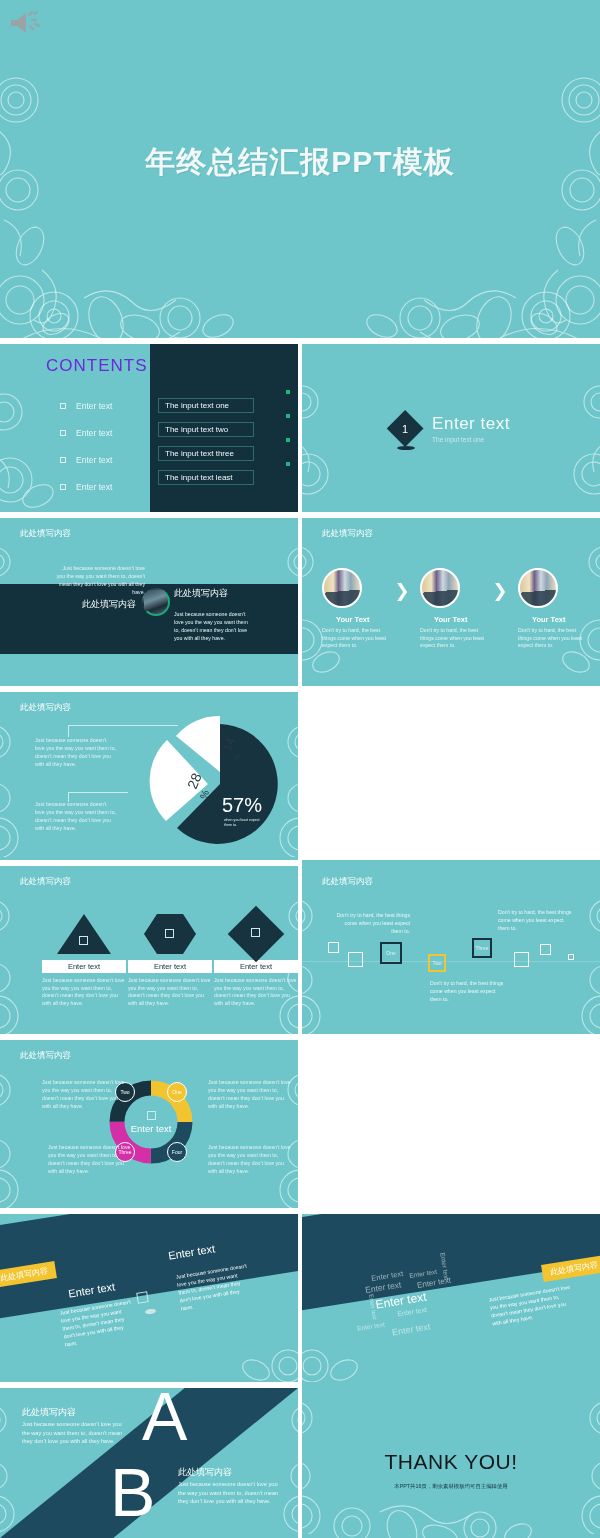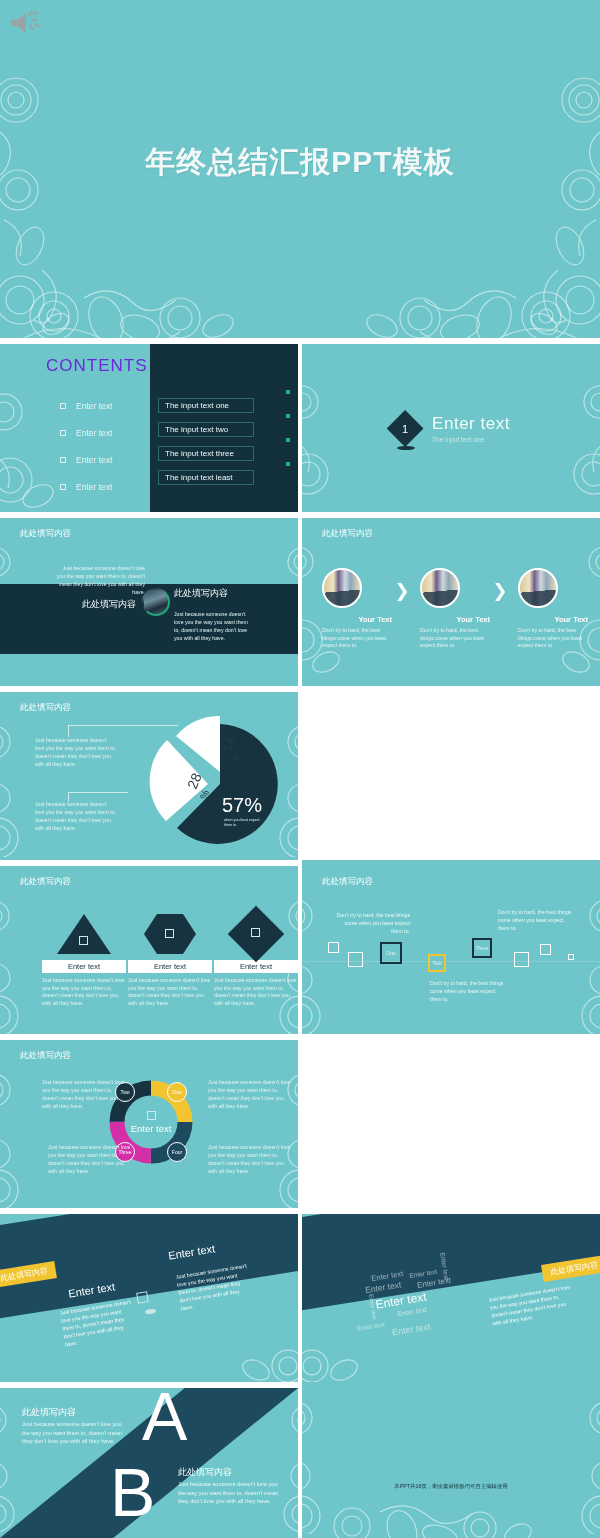--- a/index.html
+++ b/index.html
@@ -117,21 +117,21 @@
   #s-process { top: 518px; height: 168px; }
   .proc-wrap { position: absolute; left: 12px; top: 50px; width: 274px; display: flex; align-items: flex-start; }
   .proc-item { width: 78px; }
   .proc-circle {
     width: 40px; height: 40px; border-radius: 50%; margin: 0 auto 0 8px;
     background:
       linear-gradient(175deg, rgba(0,0,0,0) 58%, rgba(40,60,75,.85) 58%),
       linear-gradient(90deg,#d9c89a 0%,#efe3c2 26%,#6d5f87 40%,#cfd8e0 58%,#8fa6b5 74%,#e6dcc0 100%);
     border: 2px solid #ffffff;
   }
-  .proc-title { margin-top: 7px; color: #ffffff; font-size: 7.5px; font-weight: bold; margin-left: 8px; text-align: right;}
+  .proc-title { margin-top: 7px; color: #ffffff; font-size: 7.5px; font-weight: bold; margin-left: 22px;}
   .proc-body { margin-top: 3px; color: #e4f5f5; font-size: 5.2px; line-height: 7.5px; width: 66px; margin-left: 8px;}
   .proc-arrow { width: 20px; padding-top: 12px; text-align: center; color: #ffffff; font-size: 18px; font-weight: bold; }
 
   
   #s-pie { top: 692px; height: 168px; }
   .pie-note {
     position: absolute; color: #e2f4f4; font-size: 5.2px; line-height: 8px; width: 82px;
   }
   .pie-leader { position: absolute; border-left: 1px solid #cfeaea; border-top: 1px solid #cfeaea; }
 
@@ -793,16 +793,17 @@
           <circle cx="30" cy="36" r="10"></circle>
         <ellipse cx="80" cy="40" rx="14" ry="20" transform="rotate(-20 80 40)"></ellipse>
         <ellipse cx="118" cy="46" rx="18" ry="10" transform="rotate(18 118 46)"></ellipse>
         <circle cx="158" cy="38" r="16"></circle>
           <circle cx="158" cy="38" r="9"></circle>
         <path d="M58 22 q26 -14 48 4 q18 16 44 -2"></path>
         <ellipse cx="196" cy="44" rx="14" ry="9" transform="rotate(-25 196 44)"></ellipse>
       </svg>
     </div>
 
+    <div class="ty-main">THANK YOU!</div>
     <div class="ty-sub">本PPT共16页，剩余素材模板均可自主编辑使用</div>
   </div>
 
 </div>
 
 </body></html>

